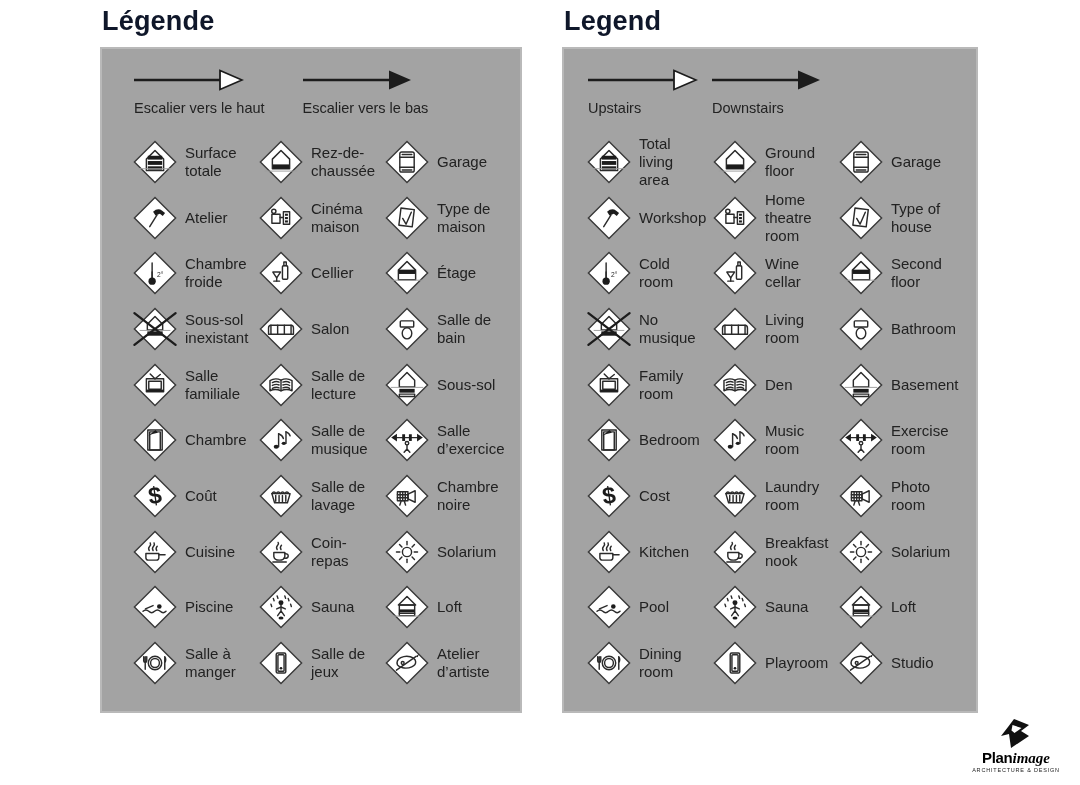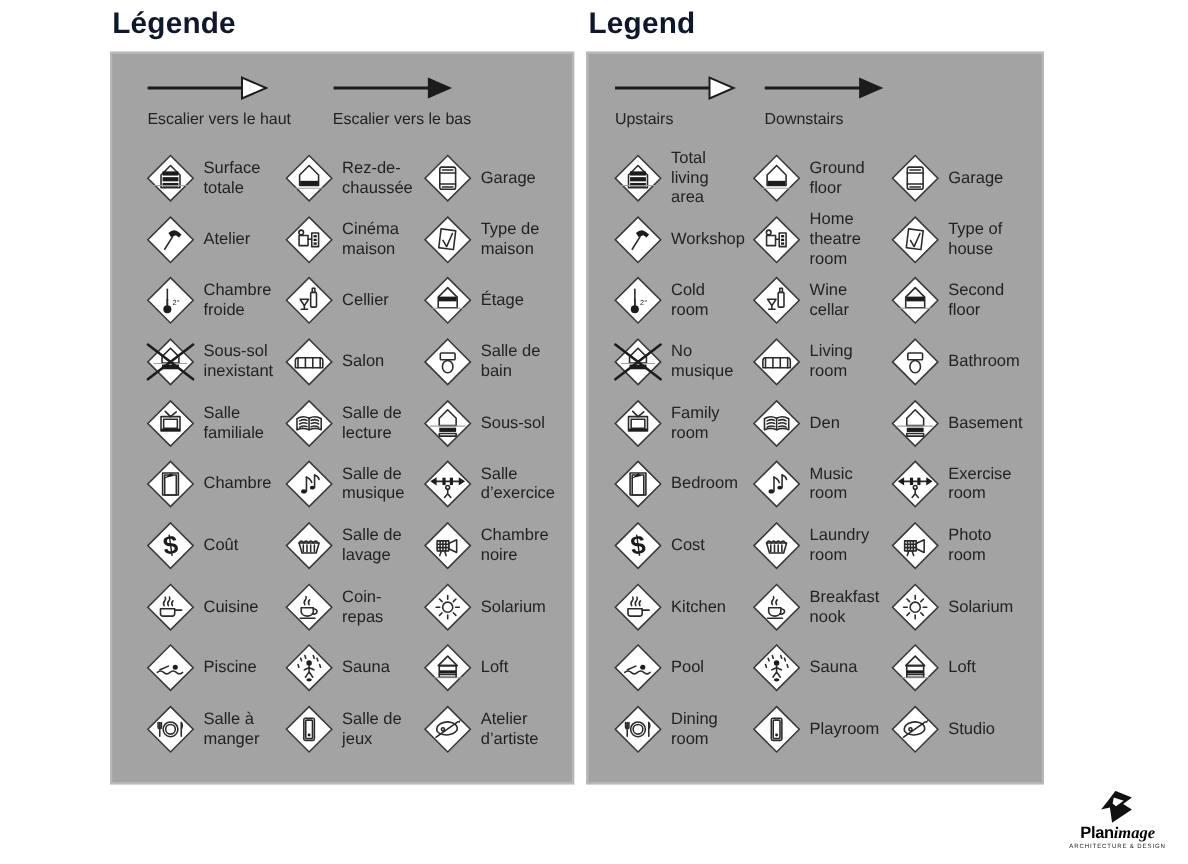--- a/index.html
+++ b/index.html
@@ -1,27 +1,27 @@
 <!DOCTYPE html>
 <html><head>
 <meta charset="utf-8">
 <style>
   html,body{margin:0;padding:0;background:#fff;}
   .canvas{position:relative;width:1080px;height:785px;background:#fff;overflow:hidden;
           font-family:"Liberation Sans",sans-serif;color:#1f1f1f;}
   .sec{position:absolute;top:4px;}
   .sec-fr{left:100px;width:422px;}
-  .sec-en{left:533px;width:416px;}
+  .sec-en{left:562px;width:416px;}
   .sec h1{margin:0 0 9px 2px;font-size:27px;line-height:34px;font-weight:800;
           letter-spacing:.2px;color:#0f172a;}
   .panel{box-sizing:border-box;height:666px;border:2px solid #b9b9b9;background:#a3a3a3;}
   .panel-inner{padding:20px 6px 0 30px;}
   .sec-en .panel-inner{padding-left:22px;}
   .arrows{display:flex;gap:38px;margin:0 0 7px 2px;min-height:58px;}
-  .sec-en .arrows{gap:26px;}
+  .sec-en .arrows{gap:14px;}
   .arrow-item{display:flex;flex-direction:column;gap:5px;}
   .arrow-label{font-size:14.5px;color:#222;white-space:nowrap;}
   .grid{display:grid;grid-template-columns:126px 126px 1fr;grid-auto-rows:55.7px;
         align-items:center;}
   .entry{display:flex;align-items:center;gap:7px;}
   .entry-label{font-size:15px;line-height:1.2;color:#222;white-space:pre-line;}
   .icon{width:46px;height:46px;flex:0 0 46px;display:inline-block;}
   svg .dmd{fill:#fff;stroke:#3a3a3a;stroke-width:1.5;}
   svg .s{fill:none;stroke:#2b2b2b;stroke-width:1.5;stroke-linecap:round;stroke-linejoin:round;}
   svg .f{fill:#1c1c1c;stroke:none;}

